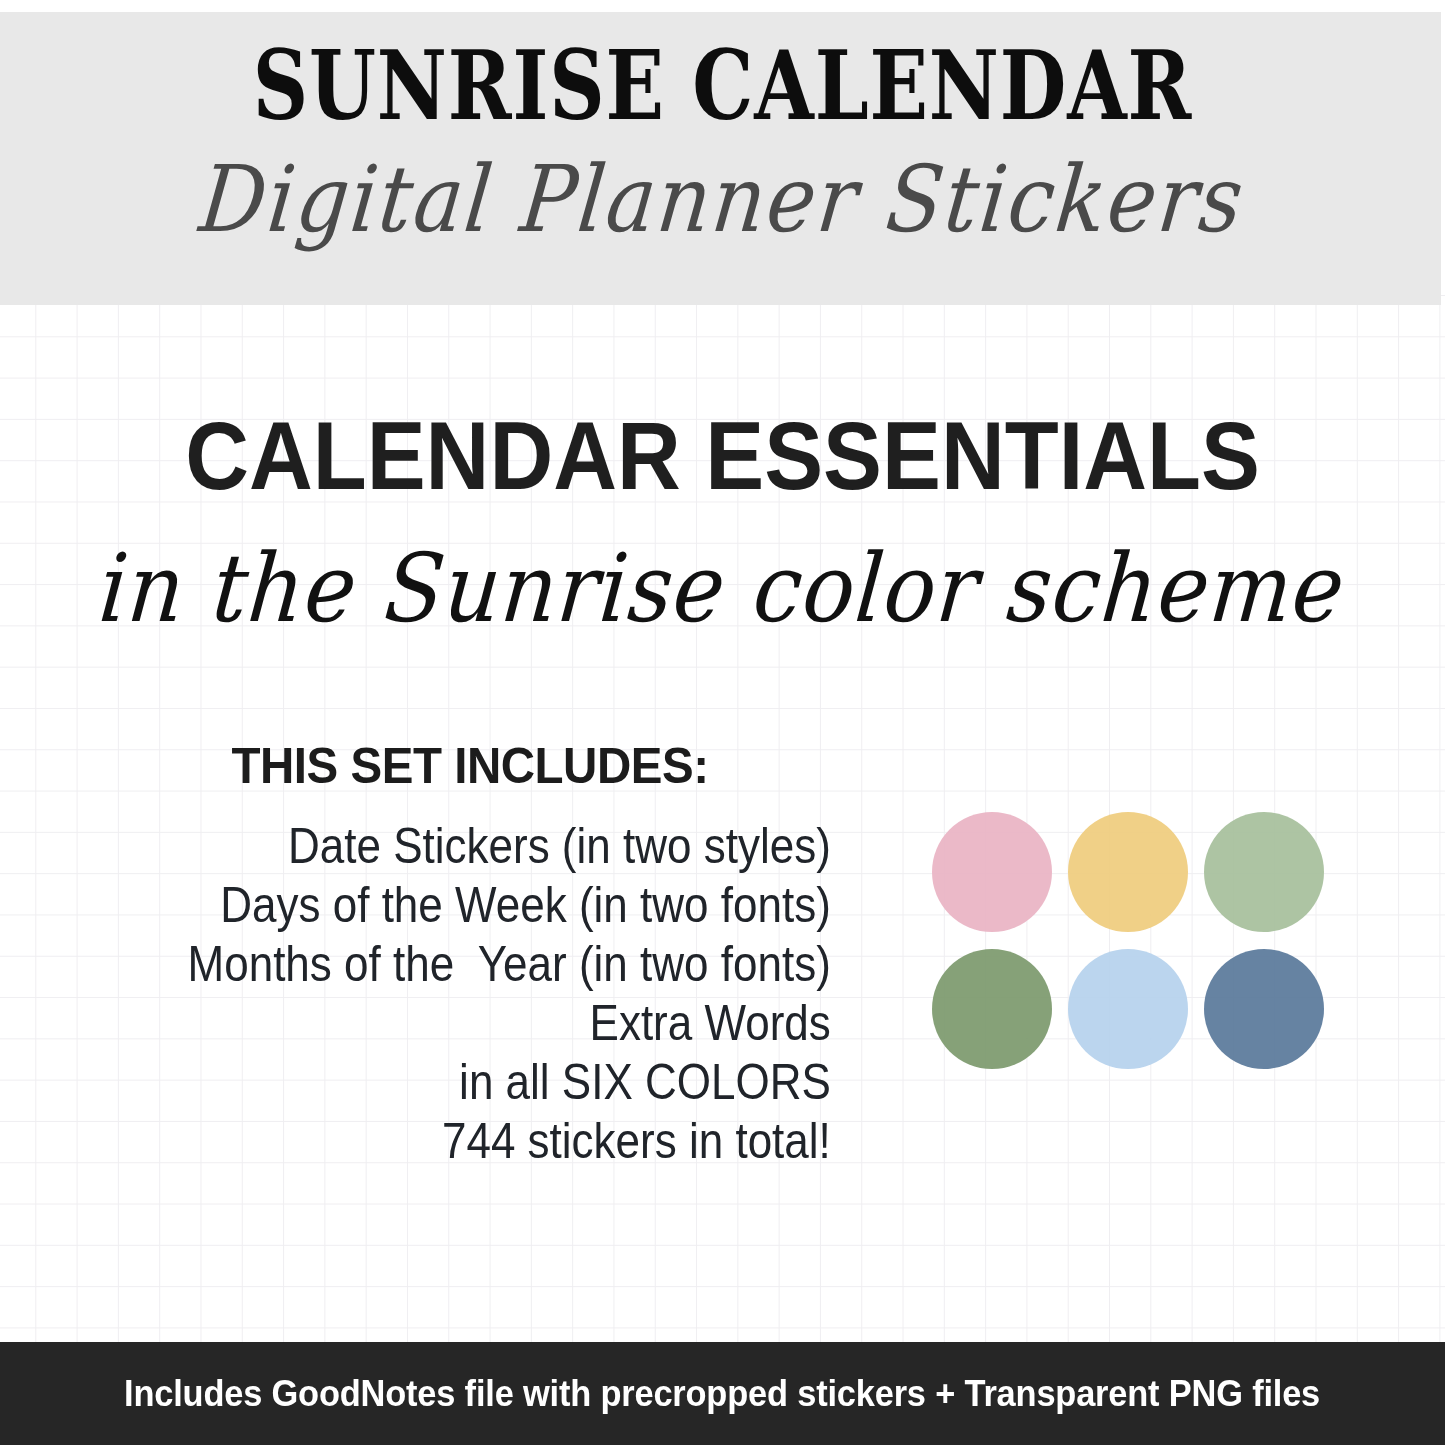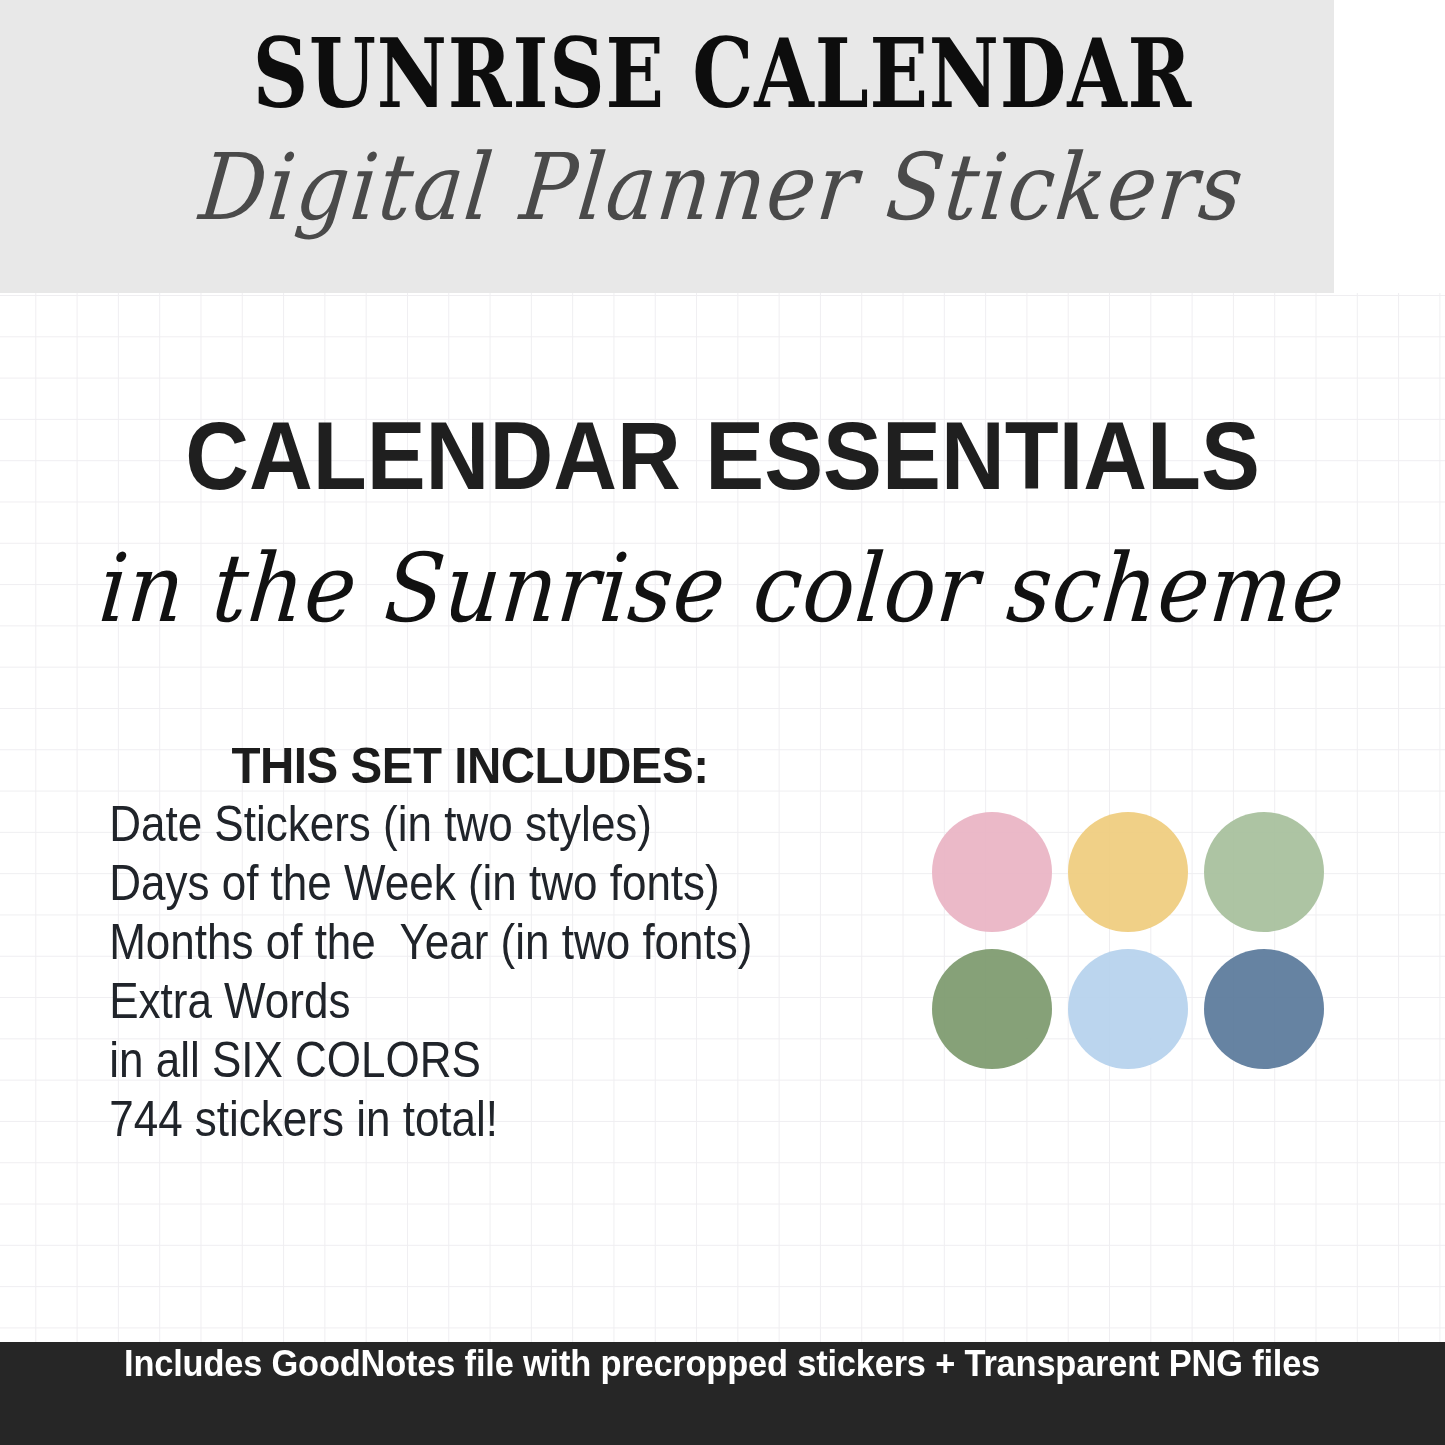--- a/index.html
+++ b/index.html
@@ -34,22 +34,22 @@
       linear-gradient(to right, #efeef1 1.3px, transparent 1.3px),
       linear-gradient(to bottom, #efeef1 1.3px, transparent 1.3px);
     background-size: 41.3px 41.3px;
     background-position: -6px 2px;
   }
 
   
   .header-band {
     position: absolute;
     left: 0;
-    top: 0;
-    width: 1334px;
+    top: 12px;
+    width: 1441px;
     height: 293px;
     background: #e8e8e8;
     overflow: hidden;
     text-decoration: underline;
   }
   .brand-title {
     position: absolute;
     left: 0;
     top: 22px;
     width: 1445px;
@@ -130,21 +130,22 @@
     font-weight: bold;
     font-size: 50px;
     line-height: 58px;
     letter-spacing: -0.5px;
     color: #1c1c1c;
     transform: scaleX(0.95);
     transform-origin: 50% 50%;
     white-space: nowrap;
   }
   .includes-list {
-    text-align: left;
+    margin-top: 22px;
+    text-align: right;
   }
   .includes-item {
     font-family: "Liberation Sans", sans-serif;
     font-weight: 300;
     font-size: 50px;
     line-height: 59px;
     letter-spacing: 0px;
     color: #20242a;
     transform: scaleX(0.88);
     transform-origin: 50% 50%;
@@ -172,21 +173,21 @@
 
   
   .footer-band {
     position: absolute;
     left: 0;
     top: 1342px;
     width: 1445px;
     height: 103px;
     background: #262626;
     display: flex;
-    align-items: flex-start;
+    align-items: center;
     justify-content: center;
   }
   .footer-text {
     font-family: "Liberation Sans", sans-serif;
     font-weight: bold;
     font-size: 37px;
     line-height: 44px;
     letter-spacing: -0.2px;
     color: #ffffff;
     transform: scaleX(0.93);

